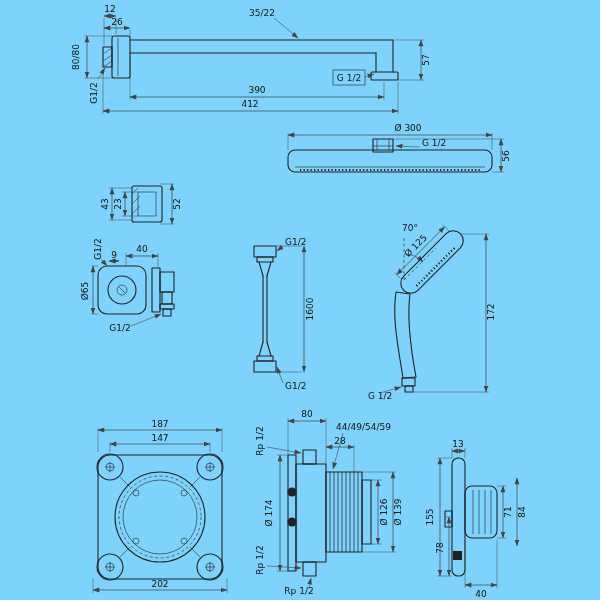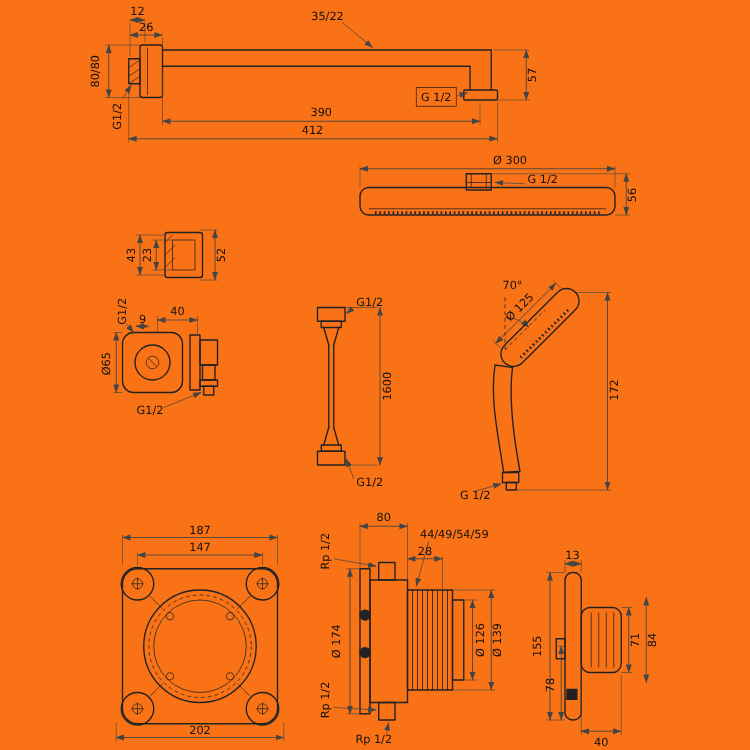--- a/index.html
+++ b/index.html
@@ -1,16 +1,16 @@
 <!DOCTYPE html>
 <html><head>
 <meta charset="utf-8">
 <style>
   html,body{margin:0;padding:0;background:#fff;}
-  .canvas{width:600px;height:600px;background:#f97316;position:relative;overflow:hidden;}
+  .canvas{width:600px;height:600px;background:#7dd3fc;position:relative;overflow:hidden;}
   svg{display:block;}
   svg text{font-family:"DejaVu Sans", sans-serif;font-size:9px;fill:#111;}
   .part{fill:none;stroke:#222;stroke-width:1.1;stroke-linejoin:round;stroke-linecap:round;}
   .thin{fill:none;stroke:#222;stroke-width:0.6;}
   .dark{fill:#222;stroke:none;}
   .dim{fill:none;stroke:#444;stroke-width:0.7;}
   .ext{fill:none;stroke:#444;stroke-width:0.5;}
   .leader{fill:none;stroke:#444;stroke-width:0.6;}
   .dash{fill:none;stroke:#222;stroke-width:0.6;stroke-dasharray:3 2.5;}
   .dots{fill:none;stroke:#222;stroke-width:2.2;stroke-dasharray:1.3 2.2;}

